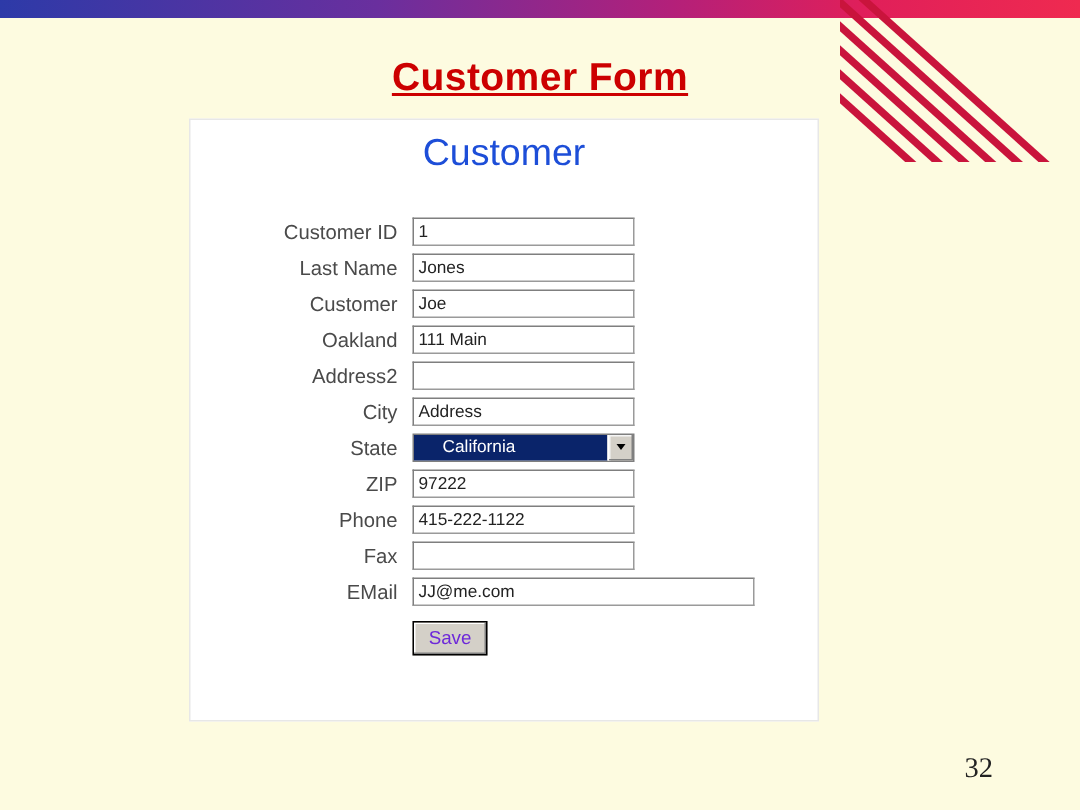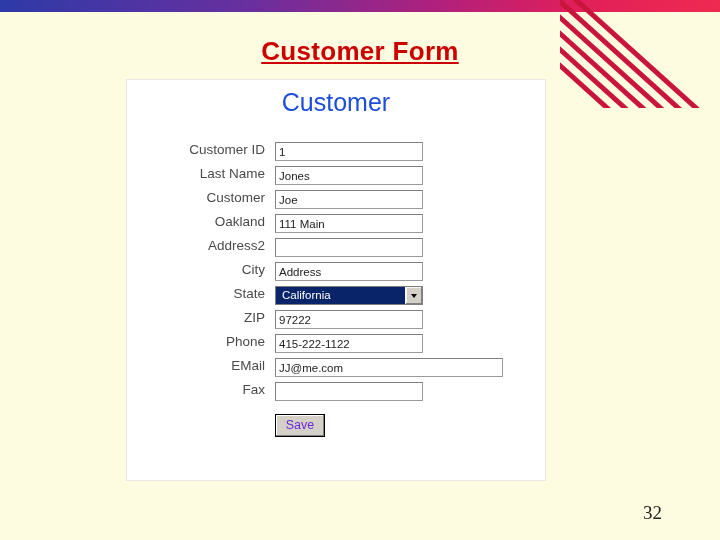--- a/index.html
+++ b/index.html
@@ -78,20 +78,21 @@
   }
 
   .form-rows {
     position: absolute;
     top: 62px;
     left: 0;
     width: 418px;
   }
   .form-row {
     display: flex;
+    align-items: center;
     height: 24px;
     margin-bottom: 0px;
   }
   .row-label {
     width: 148px;
     text-align: right;
     padding-right: 10px;
     font-size: 13.5px;
     color: #4a4a4a;
     font-family: "Liberation Sans", sans-serif;
@@ -126,21 +127,21 @@
     background: #ffffff;
     display: flex;
     align-items: stretch;
   }
   .combo-value {
     flex: 1;
     background: #0a246a;
     color: #ffffff;
     font-size: 11.5px;
     line-height: 17px;
-    padding-left: 6px;
+    padding-left: 19px;
     font-family: "Liberation Sans", sans-serif;
     white-space: nowrap;
     overflow: hidden;
   }
   .combo-arrow {
     width: 16px;
     background: #d4d0c8;
     border-left: 1px solid #ffffff;
     box-shadow: inset -1px -1px 0 #808080, inset 1px 1px 0 #f5f5f5;
     display: flex;
@@ -252,27 +253,27 @@
       <div class="row-label">ZIP</div>
       <div class="row-field w-short">97222</div>
     </div>
 
     <div class="form-row">
       <div class="row-label">Phone</div>
       <div class="row-field w-short">415-222-1122</div>
     </div>
 
     <div class="form-row">
+      <div class="row-label">Fax</div>
+      <div class="row-field w-short"></div>
+    </div>
+
+    <div class="form-row">
       <div class="row-label">EMail</div>
       <div class="row-field w-long">JJ@me.com</div>
-    </div>
-
-    <div class="form-row">
-      <div class="row-label">Fax</div>
-      <div class="row-field w-short"></div>
     </div>
 
 
     <div class="save-row">
       <div class="save-spacer"></div>
       <div class="save-button">Save</div>
     </div>
 
   </div>
 </div>

